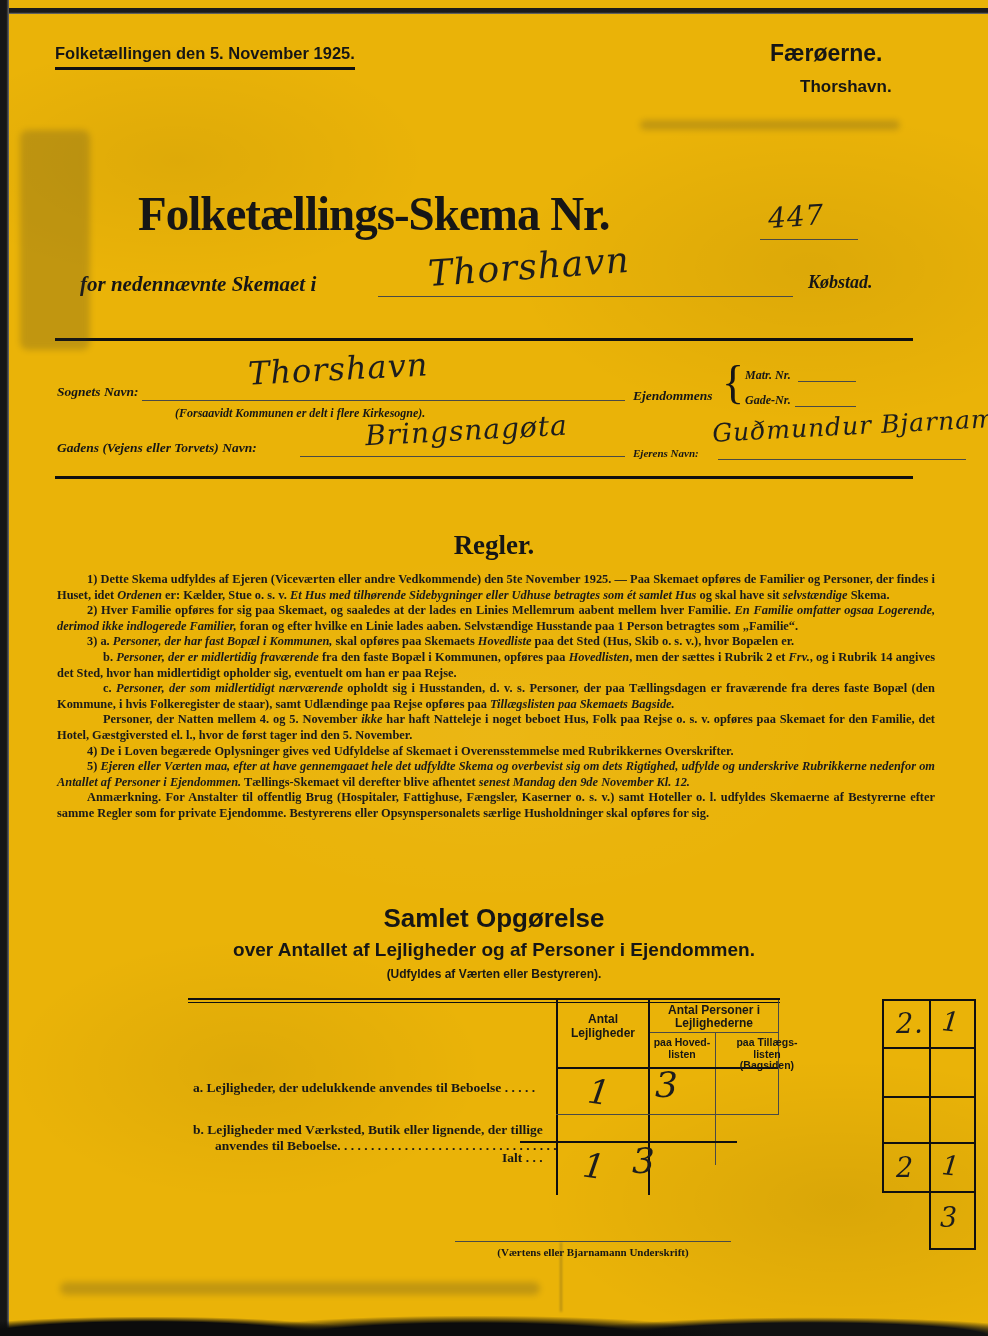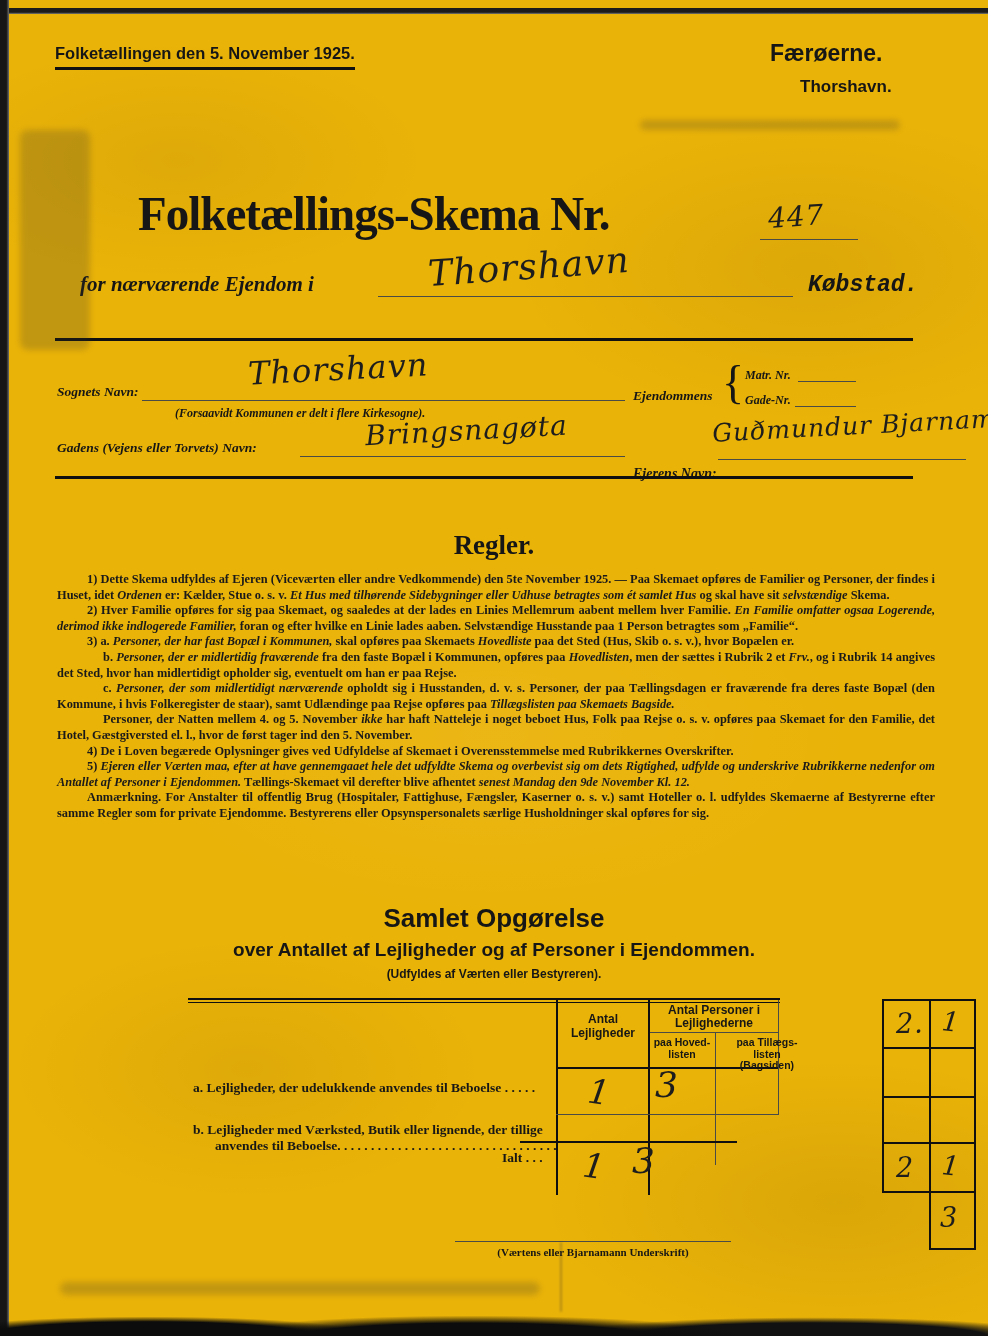--- a/index.html
+++ b/index.html
@@ -61,44 +61,44 @@
   <div class="abs edge-bottom"></div>
 
   <div class="abs sans b" style="left:55px;top:44px;font-size:16.5px;border-bottom:3px solid #111;padding-bottom:4px;">Folketællingen den 5. November 1925.</div>
   <div class="abs sans b" style="left:770px;top:40px;font-size:23px;">Færøerne.</div>
   <div class="abs sans b" style="left:800px;top:77px;font-size:17px;">Thorshavn.</div>
 
   <div class="abs b" style="left:138px;top:186px;font-size:47px;letter-spacing:-1px;transform:scaleY(1.05);">Folketællings-Skema Nr.</div>
   <div class="abs hw" style="left:768px;top:200px;font-size:28px;transform:rotate(-4deg);">447</div>
   <div class="abs thin-line" style="left:760px;top:239px;width:98px;height:1px;"></div>
 
-  <div class="abs bi" style="left:80px;top:272px;font-size:21px;">for nærværende Ejendom i</div>
+  <div class="abs bi" style="left:80px;top:272px;font-size:21px;">for nedennævnte Skemaet i</div>
   <div class="abs hw" style="left:428px;top:246px;font-size:36px;transform:rotate(-4deg);">Thorshavn</div>
   <div class="abs thin-line" style="left:378px;top:296px;width:415px;height:1px;"></div>
-  <div class="abs bi" style="left:808px;top:272px;font-size:23px;font-family:Liberation Mono, monospace;">Købstad.</div>
+  <div class="abs bi" style="left:808px;top:272px;font-size:18px;">Købstad.</div>
 
   <div class="abs rule-line" style="left:55px;top:338px;width:858px;height:3px;"></div>
 
   <div class="abs bi" style="left:57px;top:384px;font-size:13.5px;">Sognets Navn:</div>
   <div class="abs thin-line" style="left:142px;top:400px;width:483px;height:1px;"></div>
   <div class="abs hw" style="left:248px;top:350px;font-size:32px;transform:rotate(-3deg);">Thorshavn</div>
   <div class="abs bi" style="left:175px;top:406px;font-size:12px;">(Forsaavidt Kommunen er delt i flere Kirkesogne).</div>
 
   <div class="abs bi" style="left:633px;top:388px;font-size:13.5px;">Ejendommens</div>
   <div class="abs" style="left:722px;top:356px;font-size:46px;font-weight:400;">{</div>
   <div class="abs bi" style="left:745px;top:368px;font-size:12px;">Matr. Nr.</div>
   <div class="abs thin-line" style="left:798px;top:381px;width:58px;height:1px;"></div>
   <div class="abs bi" style="left:745px;top:393px;font-size:12px;">Gade-Nr.</div>
   <div class="abs thin-line" style="left:795px;top:406px;width:61px;height:1px;"></div>
 
   <div class="abs bi" style="left:57px;top:440px;font-size:13.5px;">Gadens (Vejens eller Torvets) Navn:</div>
   <div class="abs thin-line" style="left:300px;top:456px;width:325px;height:1px;"></div>
   <div class="abs hw" style="left:365px;top:414px;font-size:28px;transform:rotate(-3deg);">Bringsnagøta</div>
 
-  <div class="abs bi" style="left:633px;top:466px;font-size:14px;">Ejerens Navn:</div>
+  <div class="abs bi" style="left:633px;top:447px;font-size:11px;">Ejerens Navn:</div>
   <div class="abs thin-line" style="left:718px;top:459px;width:248px;height:1px;"></div>
   <div class="abs hw" style="left:712px;top:410px;font-size:25px;transform:rotate(-3deg);">Guðmundur Bjarnamann</div>
 
   <div class="abs rule-line" style="left:55px;top:476px;width:858px;height:3px;"></div>
 
   <div class="abs b" style="left:0;top:530px;width:988px;text-align:center;font-size:27px;">Regler.</div>
   <div id="rules-paragraphs">
       <p><span>1)  Dette Skema udfyldes af Ejeren (Viceværten eller andre Vedkommende) den 5te November 1925. — Paa Skemaet opføres de Familier og Personer, der findes i Huset, idet </span><span class="it">Ordenen</span><span> er: Kælder, Stue o. s. v.  </span><span class="it">Et Hus med tilhørende Sidebygninger eller Udhuse betragtes som ét samlet Hus</span><span> og skal have sit </span><span class="it">selvstændige</span><span> Skema.</span></p>
       <p><span>2)  Hver Familie opføres for sig paa Skemaet, og saaledes at der lades en Linies Mellemrum aabent mellem hver Familie.  </span><span class="it">En Familie omfatter ogsaa Logerende, derimod ikke indlogerede Familier,</span><span> foran og efter hvilke en Linie lades aaben.  Selvstændige Husstande paa 1 Person betragtes som „Familie“.</span></p>
       <p><span>3)  a.  </span><span class="it">Personer, der har fast Bopæl i Kommunen,</span><span> skal opføres paa Skemaets </span><span class="it">Hovedliste</span><span> paa det Sted (Hus, Skib o. s. v.), hvor Bopælen er.</span></p>

